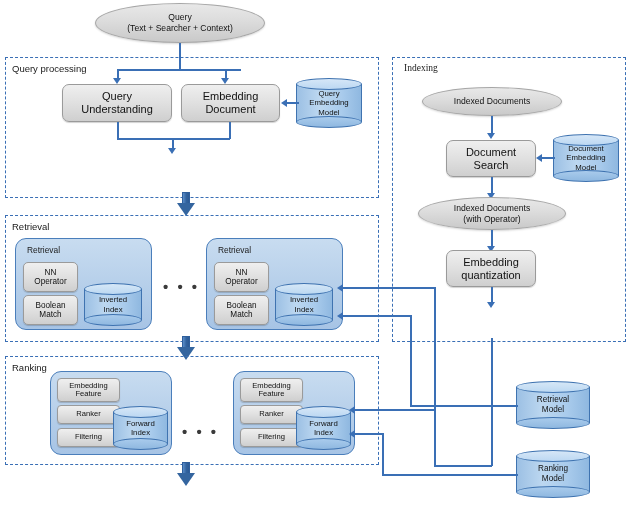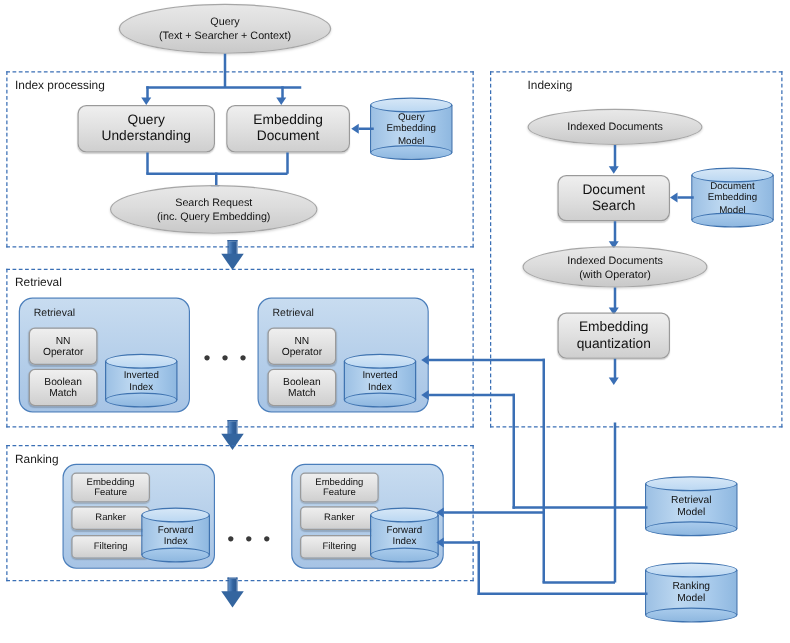--- a/index.html
+++ b/index.html
@@ -80,21 +80,21 @@
   </div>
 
   <div class="ln v" style="left:179px;top:43px;height:27px;"></div>
   <div class="ln h" style="left:117px;top:69px;width:124px;"></div>
   <div class="ln v" style="left:117px;top:69px;height:10px;"></div>
   <div class="ah down" style="left:113px;top:78px;"></div>
   <div class="ln v" style="left:225px;top:69px;height:10px;"></div>
   <div class="ah down" style="left:221px;top:78px;"></div>
 
   <div class="group" style="left:5px;top:57px;width:374px;height:141px;"></div>
-  <div class="group-title" style="left:12px;top:63px;">Index processing</div>
+  <div class="group-title" style="left:12px;top:63px;">Query processing</div>
 
   <div class="proc" style="left:62px;top:84px;width:110px;height:38px;">
     <div>
       <div>Query</div>
       <div>Understanding</div>
     </div>
   </div>
 
   <div class="proc" style="left:181px;top:84px;width:99px;height:38px;">
     <div>
@@ -117,26 +117,20 @@
   </div>
   <div class="ln h" style="left:287px;top:102px;width:12px;"></div>
   <div class="ah left" style="left:281px;top:99px;"></div>
 
   <div class="ln v" style="left:117px;top:122px;height:17px;"></div>
   <div class="ln v" style="left:229px;top:122px;height:17px;"></div>
   <div class="ln h" style="left:117px;top:138px;width:113px;"></div>
   <div class="ln v" style="left:172px;top:138px;height:11px;"></div>
   <div class="ah down" style="left:168px;top:148px;"></div>
 
-  <div class="ellipse" style="left:88px;top:148px;width:166px;height:39px;">
-    <div>
-      <div>Search Request</div>
-      <div>(inc. Query Embedding)</div>
-    </div>
-  </div>
 
   <div class="block-arrow" style="left:177px;top:192px;">
     <div class="shaft"></div>
     <div class="head"></div>
   </div>
 
   <div class="group" style="left:5px;top:215px;width:374px;height:127px;"></div>
   <div class="group-title" style="left:12px;top:221px;">Retrieval</div>
 
   <div class="panel" style="left:15px;top:238px;width:137px;height:92px;"></div>
@@ -259,21 +253,21 @@
   <div class="ah left" style="left:349px;top:406px;"></div>
   <div class="ah left" style="left:349px;top:430px;"></div>
 
   <div class="block-arrow" style="left:177px;top:462px;">
     <div class="shaft"></div>
     <div class="head"></div>
   </div>
 
 
   <div class="group" style="left:392px;top:57px;width:234px;height:285px;"></div>
-  <div class="group-title" style="left:422px;top:63px;">Indexing</div>
+  <div class="group-title" style="left:404px;top:63px;font-family:Liberation Serif, serif;">Indexing</div>
 
   <div class="ellipse" style="left:422px;top:87px;width:140px;height:29px;">
     <div>Indexed Documents</div>
   </div>
   <div class="ln v" style="left:491px;top:116px;height:18px;"></div>
   <div class="ah down" style="left:487px;top:133px;"></div>
 
   <div class="proc" style="left:446px;top:140px;width:90px;height:37px;">
     <div>
       <div>Document</div>

